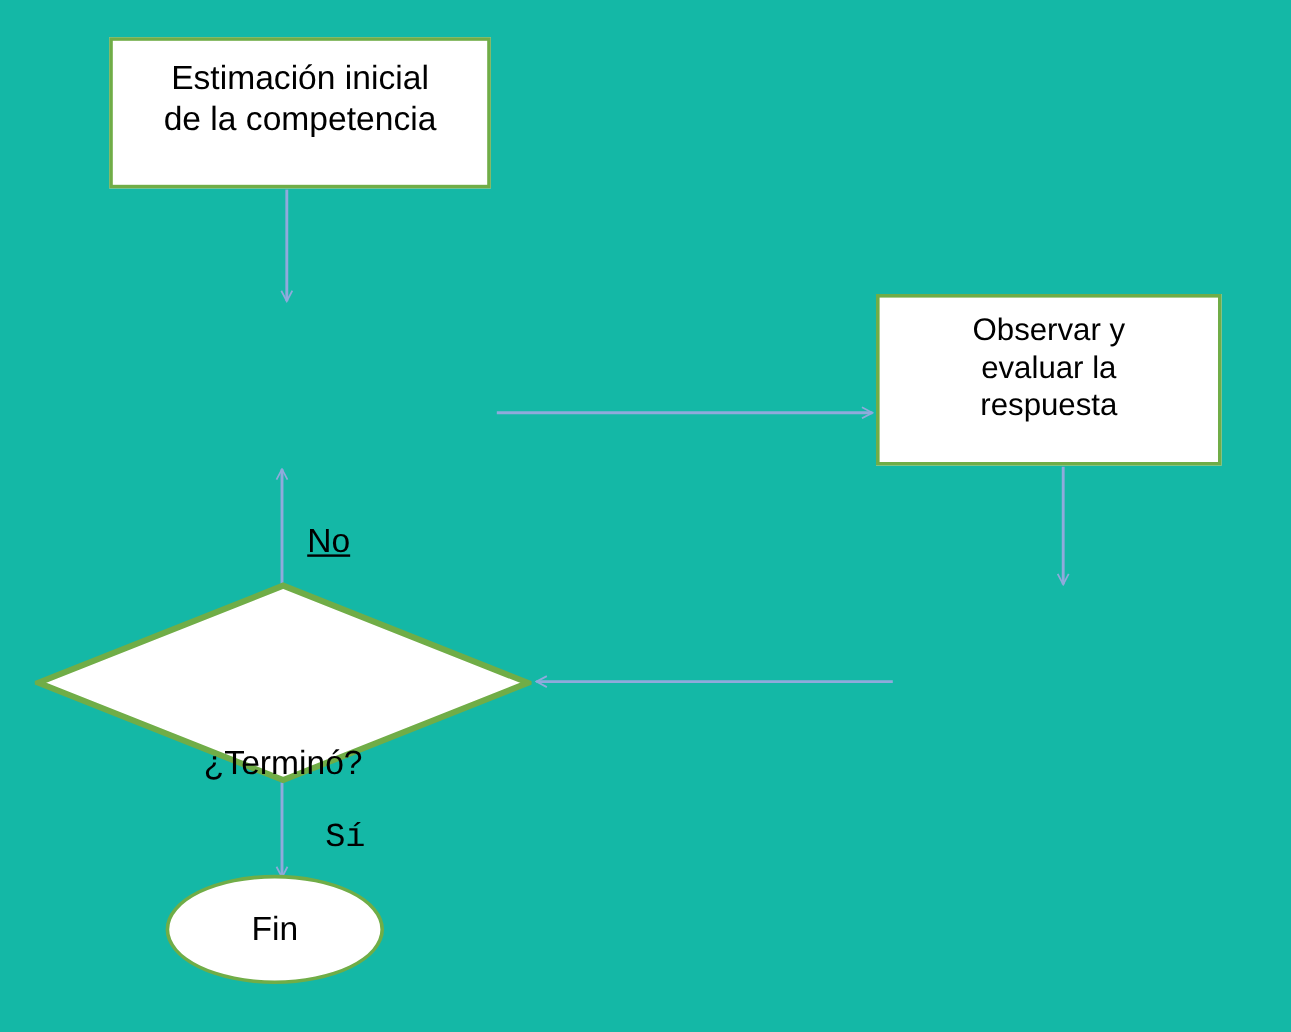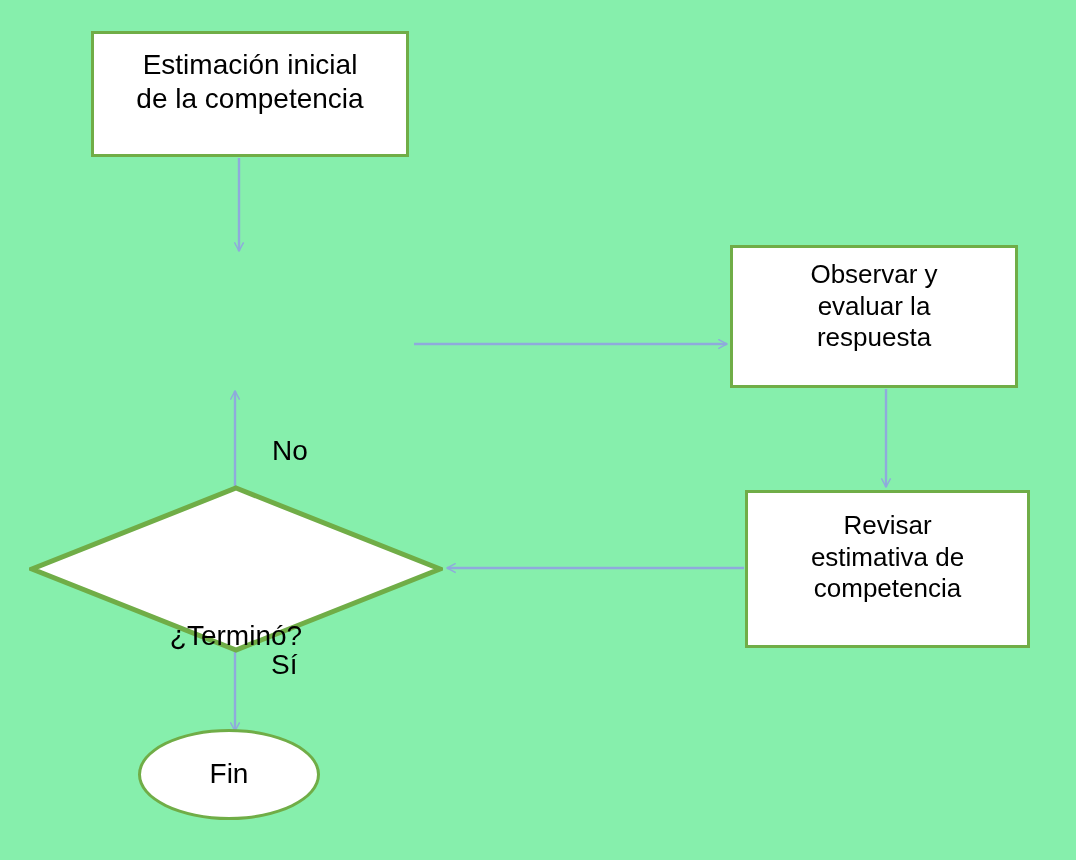--- a/index.html
+++ b/index.html
@@ -9,21 +9,21 @@
     background: #ffffff;
   }
   body {
     font-family: "Liberation Sans", sans-serif;
     -webkit-font-smoothing: antialiased;
   }
   #canvas {
     position: relative;
     width: 1076px;
     height: 860px;
-    background: #86efac;
+    background: #14b8a6;
     overflow: hidden;
   }
   #edges {
     position: absolute;
     left: 0;
     top: 0;
     width: 1076px;
     height: 860px;
     pointer-events: none;
   }
@@ -115,26 +115,28 @@
     font-size: 28px;
   }
   .edge-label {
     position: absolute;
     color: #000000;
     font-size: 28px;
     line-height: 1;
     white-space: nowrap;
   }
   #label-no {
-    left: 272px;
+    left: 256px;
     top: 437px;
+    text-decoration: underline;
   }
   #label-si {
     left: 271px;
-    top: 651px;
+    top: 685px;
+    font-family: Liberation Mono, monospace;
   }
 </style>
 </head>
 <body>
 
 <div id="canvas">
 
   <svg id="edges" viewBox="0 0 1076 860" width="1076" height="860" aria-hidden="true">
     <defs>
       <marker id="arrowOpen" viewBox="0 0 12 12" refX="10.5" refY="6" markerWidth="11" markerHeight="11" orient="auto-start-reverse" markerUnits="userSpaceOnUse">
@@ -160,25 +162,20 @@
 de la competencia</span>
   </div>
 
 
   <div class="node process" id="node-observe">
     <span class="label">Observar y
 evaluar la
 respuesta</span>
   </div>
 
-  <div class="node process" id="node-revise">
-    <span class="label">Revisar
-estimativa de
-competencia</span>
-  </div>
 
   <div class="node" id="node-decision">
     <svg class="diamond-svg" viewBox="0 0 414 168" preserveAspectRatio="none" aria-hidden="true">
       <polygon points="207,3 411,84 207,165 3,84" fill="#FFFFFF" stroke="#70AD47" stroke-width="5" stroke-linejoin="miter" vector-effect="non-scaling-stroke"></polygon>
     </svg>
     <span class="label">¿Terminó?</span>
   </div>
 
   <div class="node" id="node-end">
     <span class="label">Fin</span>

